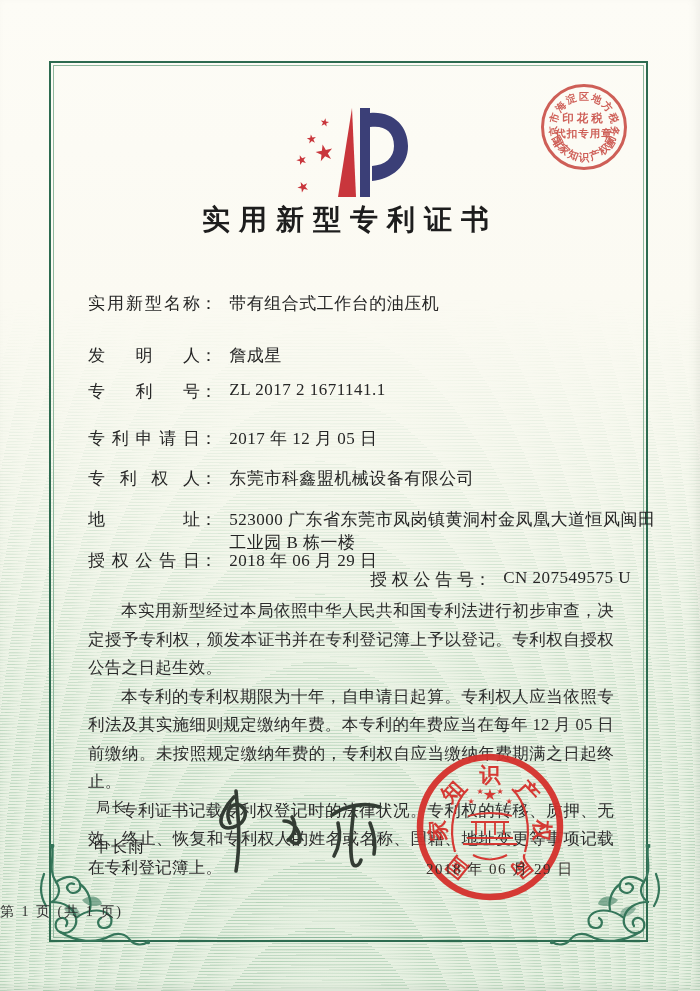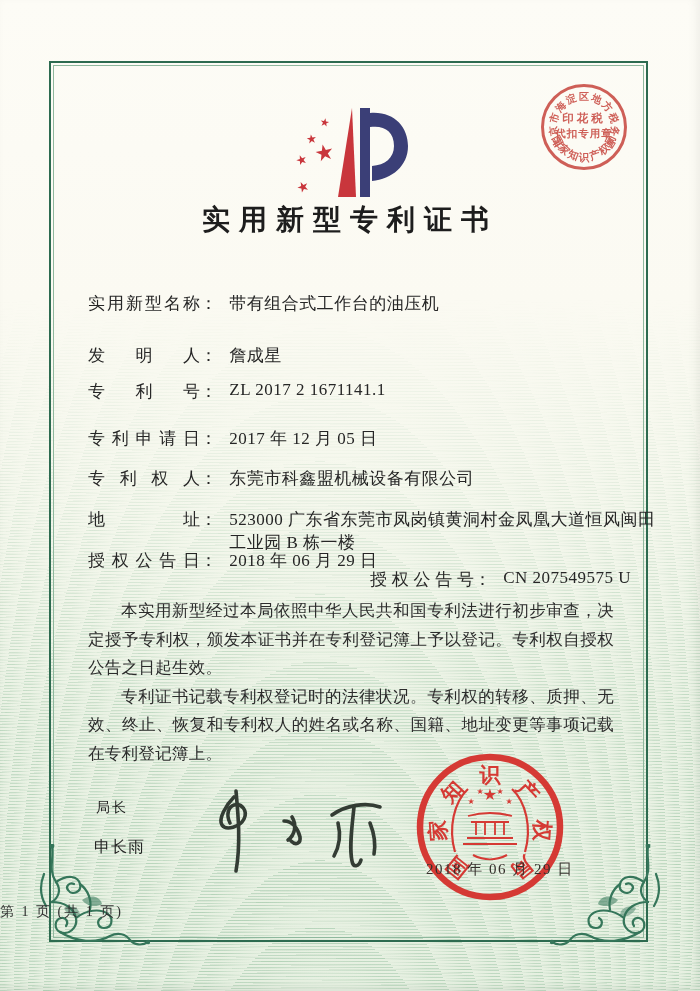--- a/index.html
+++ b/index.html
@@ -133,20 +133,21 @@
       <span class="fvalue">2018 年 06 月 29 日</span>
     </div>
     <div class="frow-right" style="top:568px">
       <span class="flabel">授权公告号</span><span class="fcolon">：</span>
       <span class="fvalue">CN 207549575 U</span>
     </div>
   </div>
 
   <div class="paragraphs">
     <p>本实用新型经过本局依照中华人民共和国专利法进行初步审查，决定授予专利权，颁发本证书并在专利登记簿上予以登记。专利权自授权公告之日起生效。</p>
+    <p>本专利的专利权期限为十年，自申请日起算。专利权人应当依照专利法及其实施细则规定缴纳年费。本专利的年费应当在每年 12 月 05 日前缴纳。未按照规定缴纳年费的，专利权自应当缴纳年费期满之日起终止。</p>
     <p>专利证书记载专利权登记时的法律状况。专利权的转移、质押、无效、终止、恢复和专利权人的姓名或名称、国籍、地址变更等事项记载在专利登记簿上。</p>
   </div>
 
   <div class="sig-title">局长</div>
   <div class="sig-name">申长雨</div>
 
   <svg class="signature" viewBox="0 0 200 100">
     <g fill="none" stroke="#333c34" stroke-width="3.6" stroke-linecap="round" stroke-linejoin="round">
       <path d="M38 18 C30 26 22 40 26 46 C30 52 44 48 48 40 C52 32 46 24 38 26 C32 28 30 36 34 44"></path>
       <path d="M40 12 C42 34 45 64 40 92"></path>

